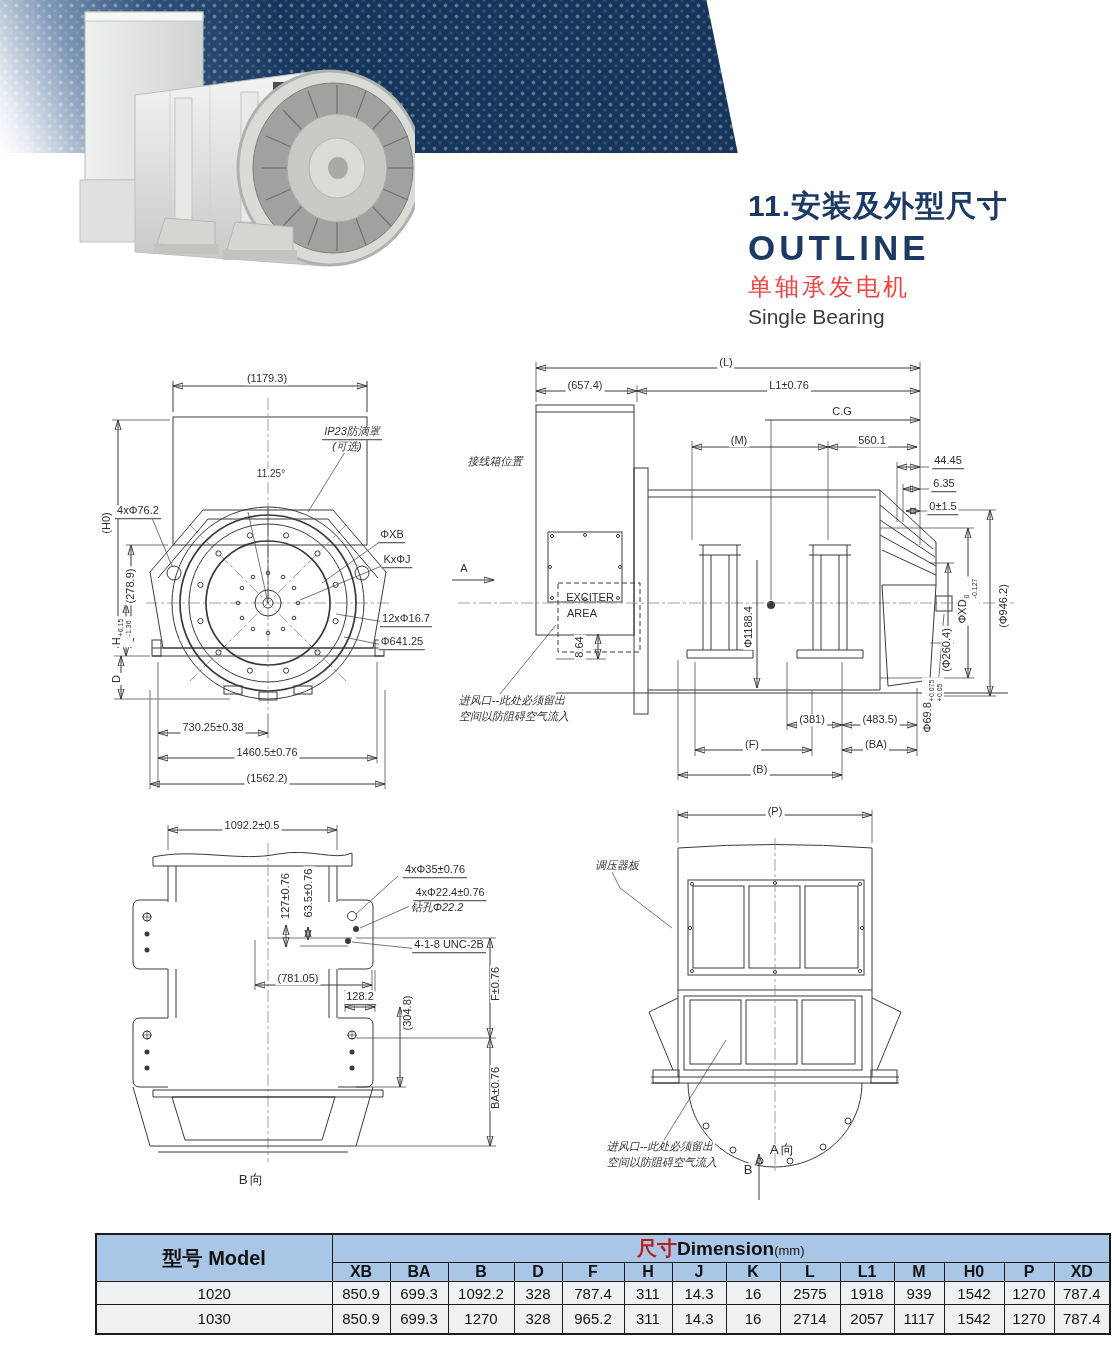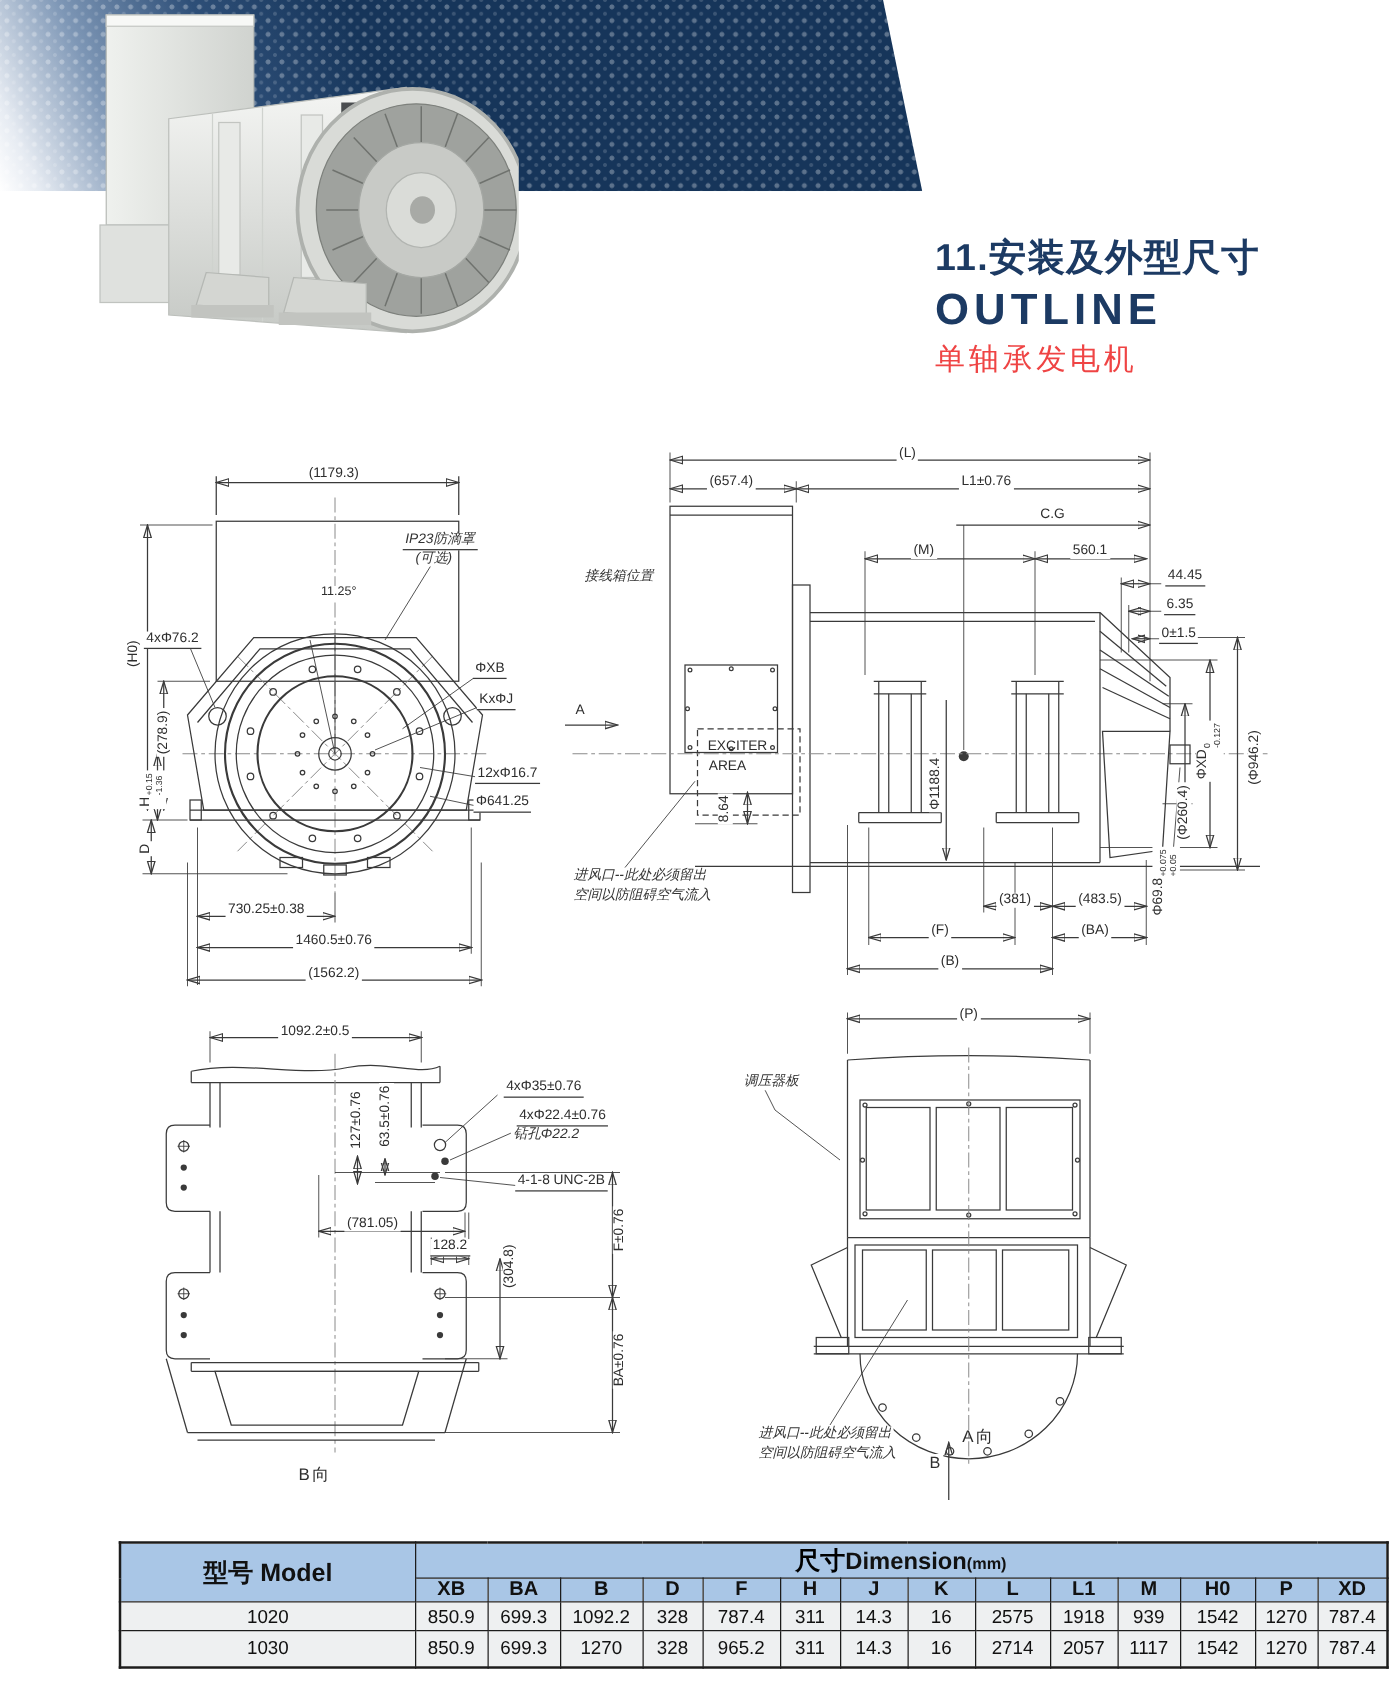--- a/index.html
+++ b/index.html
@@ -41,23 +41,23 @@
   .cap{font-size:13.5px;letter-spacing:2px;background:transparent;}
   .tol{display:inline-flex;flex-direction:column;font-size:7px;line-height:1.15;margin-left:1px;vertical-align:-3px;}
   .tol i{font-style:normal;}
 
   
   .dimtable{position:absolute;left:95px;top:1233px;border-collapse:collapse;table-layout:fixed;
             border:2px solid #1c1c1c;z-index:4;}
   .dimtable th,.dimtable td{border:1px solid #1c1c1c;text-align:center;padding:0;overflow:hidden;}
   .hdr{background:#a9c6e6;}
   .model-h{font-size:20px;font-weight:bold;color:#111;}
-  .dimh-zh{font-size:20px;font-weight:bold;color:#000000;}
+  .dimh-zh{font-size:20px;font-weight:bold;color:#b91c1c;}
   .dimh-en{font-size:19px;font-weight:bold;color:#111;}
-  .dimh-unit{font-size:13px;font-weight:bold;color:#111;text-align:right;}
+  .dimh-unit{font-size:13px;font-weight:normal;color:#111;text-align:right;}
   .colh{font-size:16px;font-weight:normal;color:#111;}
   .datarow{background:#eef0f1;}
   .datarow td{font-size:15px;color:#111;}
   .modelcell{font-size:16px;margin-top:32px;}
 </style>
 </head>
 <body>
 
 <div id="page">
 
@@ -110,20 +110,21 @@
     <path d="M140,218 L190,222 L190,248 L132,244 Z" fill="#d4d6d2" stroke="#b5b8b4"></path>
     <path d="M210,222 L268,227 L268,255 L202,250 Z" fill="#d4d6d2" stroke="#b5b8b4"></path>
     <rect x="128" y="244" width="66" height="10" fill="#c2c4c0"></rect>
     <rect x="198" y="250" width="74" height="10" fill="#c2c4c0"></rect>
   </svg>
 
   <div class="title-block">
     <div class="t1">11.安装及外型尺寸</div>
     <div class="t2">OUTLINE</div>
     <div class="t3">单轴承发电机</div>
+    <div class="t4">Single Bearing</div>
   </div>
 
   <svg class="draw" style="left:95px;top:355px;" width="375" height="445" viewBox="95 355 375 445">
     <defs>
       <marker id="e1" markerWidth="11" markerHeight="8" refX="10" refY="4" orient="auto">
         <path d="M0,1 L10,4 L0,7 Z" fill="#3a3a3a"></path>
         </marker>
       <marker id="s1" markerWidth="11" markerHeight="8" refX="1" refY="4" orient="auto">
         <path d="M11,1 L1,4 L11,7 Z" fill="#3a3a3a"></path>
         </marker>

